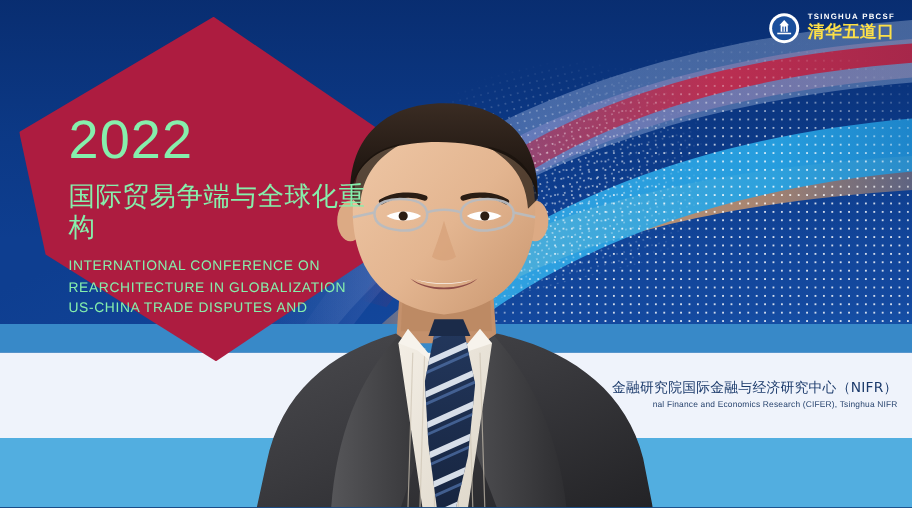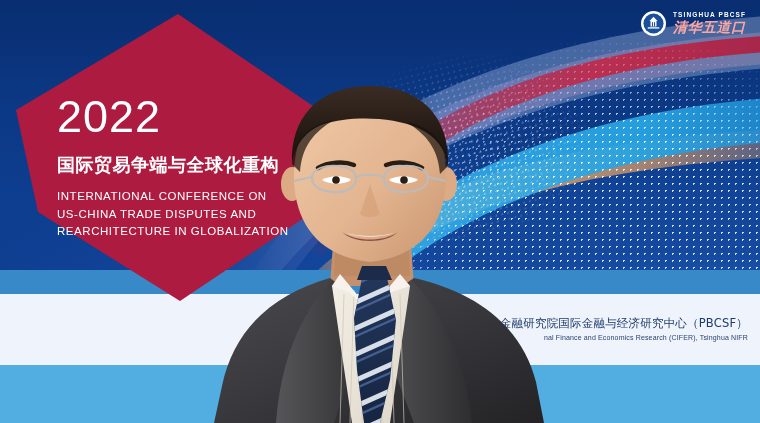--- a/index.html
+++ b/index.html
@@ -67,29 +67,29 @@
   
   .hex{
     position:absolute;left:16px;top:14px;width:297px;height:287px;
     background:#AD1C40;
     clip-path:polygon(162px 0px, 297px 92px, 297px 198px, 164px 287px, 22px 198px, 0px 96px);
   }
 
   
   .titlebox{
     position:absolute;left:57px;top:92px;width:268px;
-    color:#ffffff;
+    color:#86efac;
     z-index:6;
   }
   .year{
     font-size:45px;line-height:50px;font-weight:400;letter-spacing:1px;
     margin:0 0 10px 0;
   }
   .cn-title{
-    font-size:18px;line-height:26px;font-weight:700;letter-spacing:.5px;
+    font-size:22px;line-height:26px;font-weight:400;letter-spacing:.5px;
     margin:0;
     font-family:"DejaVu Sans","Liberation Sans",sans-serif;
   }
   .en-title{
     margin-top:10px;
     font-size:11.5px;line-height:17.5px;font-weight:400;letter-spacing:.55px;
   }
 
   
   .person{
@@ -107,24 +107,23 @@
     background:#ffffff;
     display:flex;align-items:center;justify-content:center;
     flex:0 0 auto;
   }
   .logo-text{line-height:1;}
   .logo-en{
     font-size:6.5px;font-weight:700;color:#ffffff;letter-spacing:1.1px;
     display:block;margin-bottom:2px;
   }
   .logo-cn{
-    font-size:14px;font-weight:700;color:#fca5a5;letter-spacing:.5px;
+    font-size:14px;font-weight:700;color:#fde047;letter-spacing:.5px;
     display:block;
     font-family:"DejaVu Sans","Liberation Sans",sans-serif;
-    font-style:italic;
   }
 
   
   .credit{
     position:absolute;right:12px;top:316px;width:360px;
     text-align:right;z-index:4;
   }
   .credit-cn{
     font-size:11.5px;color:#1b3a6b;font-weight:400;letter-spacing:.2px;
     white-space:nowrap;
@@ -306,39 +305,39 @@
     </svg>
   </div>
 
   <div class="hex"></div>
 
   <div class="titlebox">
     <div class="year">2022</div>
     <div class="cn-title">国际贸易争端与全球化重构</div>
     <div class="en-title">
       <div>INTERNATIONAL CONFERENCE ON</div>
+      <div>REARCHITECTURE IN GLOBALIZATION</div>
       <div>US-CHINA TRADE DISPUTES AND</div>
-      <div>REARCHITECTURE IN GLOBALIZATION</div>
     </div>
   </div>
 
   <div class="logo">
     <div class="logo-mark">
       <svg width="21" height="21" viewBox="0 0 24 24" xmlns="http://www.w3.org/2000/svg">
         <circle cx="12" cy="12" r="11.5" fill="#1a4f9c"></circle>
         <path d="M12 4.2 L16.6 9.2 L15.4 9.2 L15.4 15.4 L8.6 15.4 L8.6 9.2 L7.4 9.2 Z" fill="#ffffff"></path>
         <rect x="5.4" y="16.3" width="13.2" height="1.5" fill="#ffffff"></rect>
         <rect x="10.2" y="10.4" width="1.2" height="5" fill="#1a4f9c"></rect>
         <rect x="12.6" y="10.4" width="1.2" height="5" fill="#1a4f9c"></rect>
       </svg>
     </div>
     <div class="logo-text">
       <span class="logo-en">TSINGHUA PBCSF</span>
       <span class="logo-cn">清华五道口</span>
     </div>
   </div>
 
   <div class="credit">
-    <div class="credit-cn">金融研究院国际金融与经济研究中心（PBCSF）</div>
+    <div class="credit-cn">金融研究院国际金融与经济研究中心（NIFR）</div>
     <div class="credit-en">nal Finance and Economics Research (CIFER), Tsinghua NIFR</div>
   </div>
 
 </div>
 
 </body></html>

